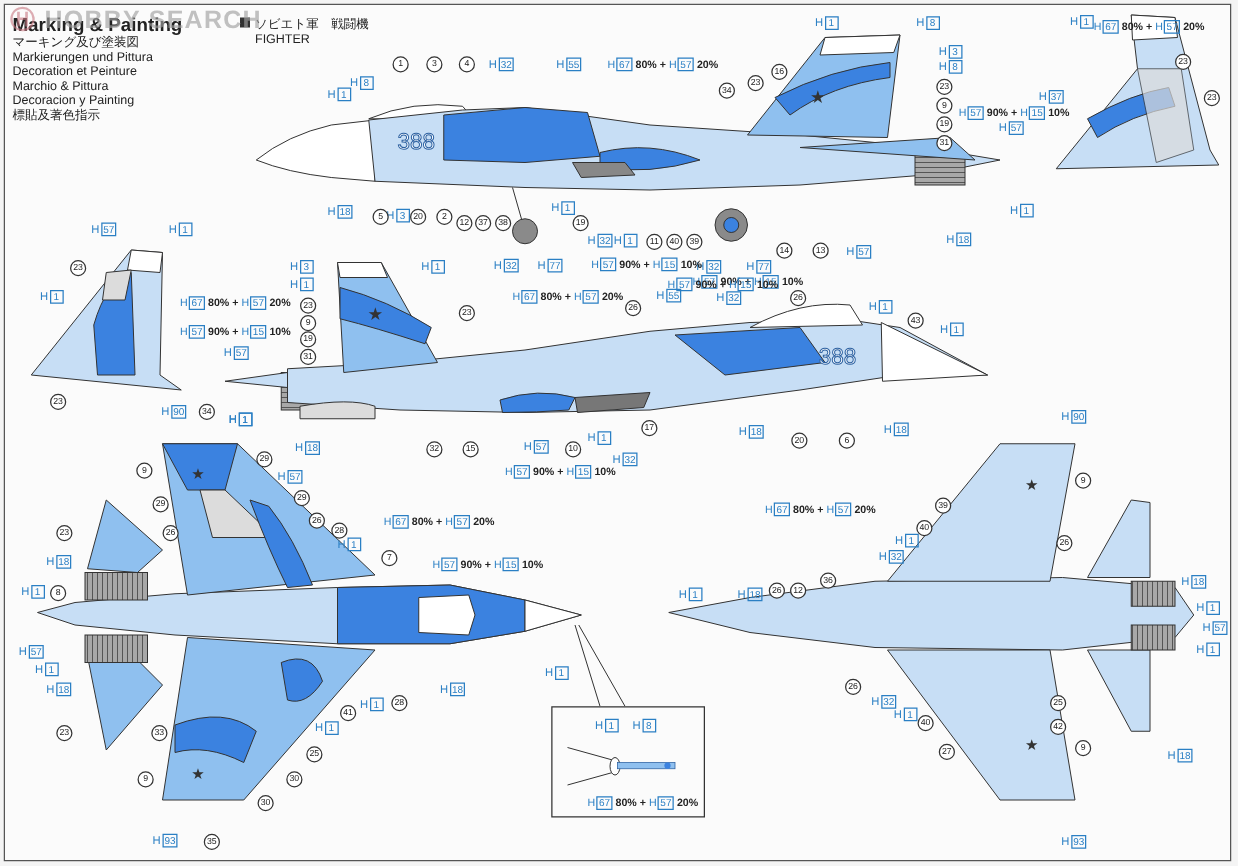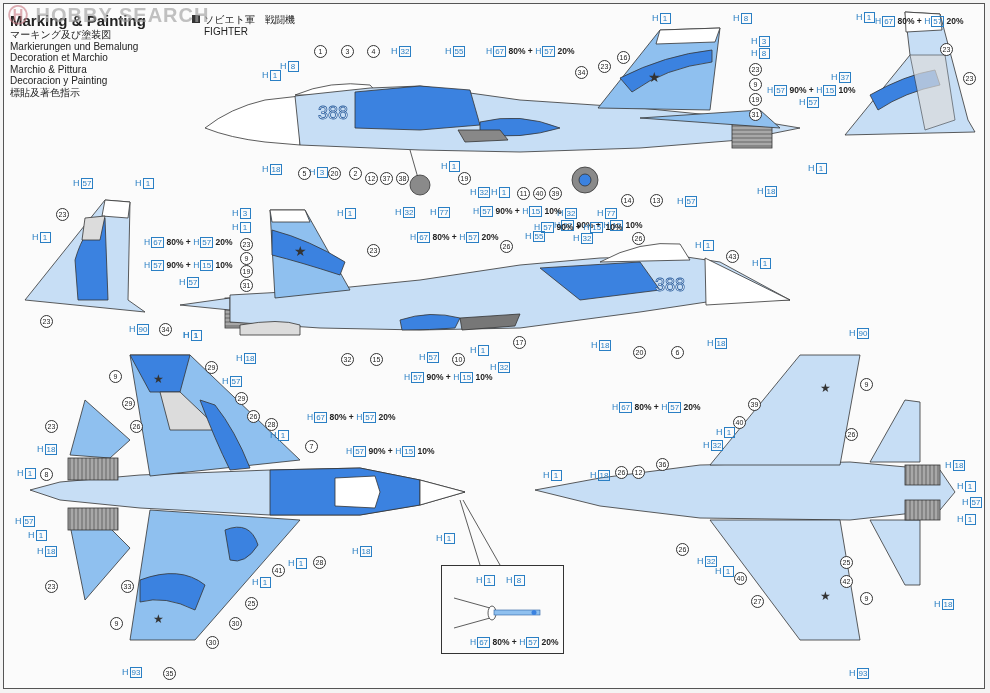--- a/index.html
+++ b/index.html
@@ -23,22 +23,22 @@
 </head>
 <body>
 
 <div class="sheet"></div>
 
 <div class="watermark"><span class="wm-logo">Ⓗ </span><span>HOBBY SEARCH</span></div>
 
 <div class="title-block">
   <div class="main">Marking &amp; Painting</div>
   <div>マーキング及び塗装図</div>
-  <div>Markierungen und Bemalung</div>
-  <div>Decoration et Marchio</div>
+  <div>Markierungen und Pittura</div>
+  <div>Decoration et Peinture</div>
   <div>Marchio &amp; Pittura</div>
   <div>Decoracion y Painting</div>
   <div>標貼及著色指示</div>
 </div>
 
 <div class="subject">
   <div><span class="sq"></span><span>ソビエト軍　戦闘機</span></div>
   <div style="padding-left:12px">FIGHTER</div>
 </div>
 

